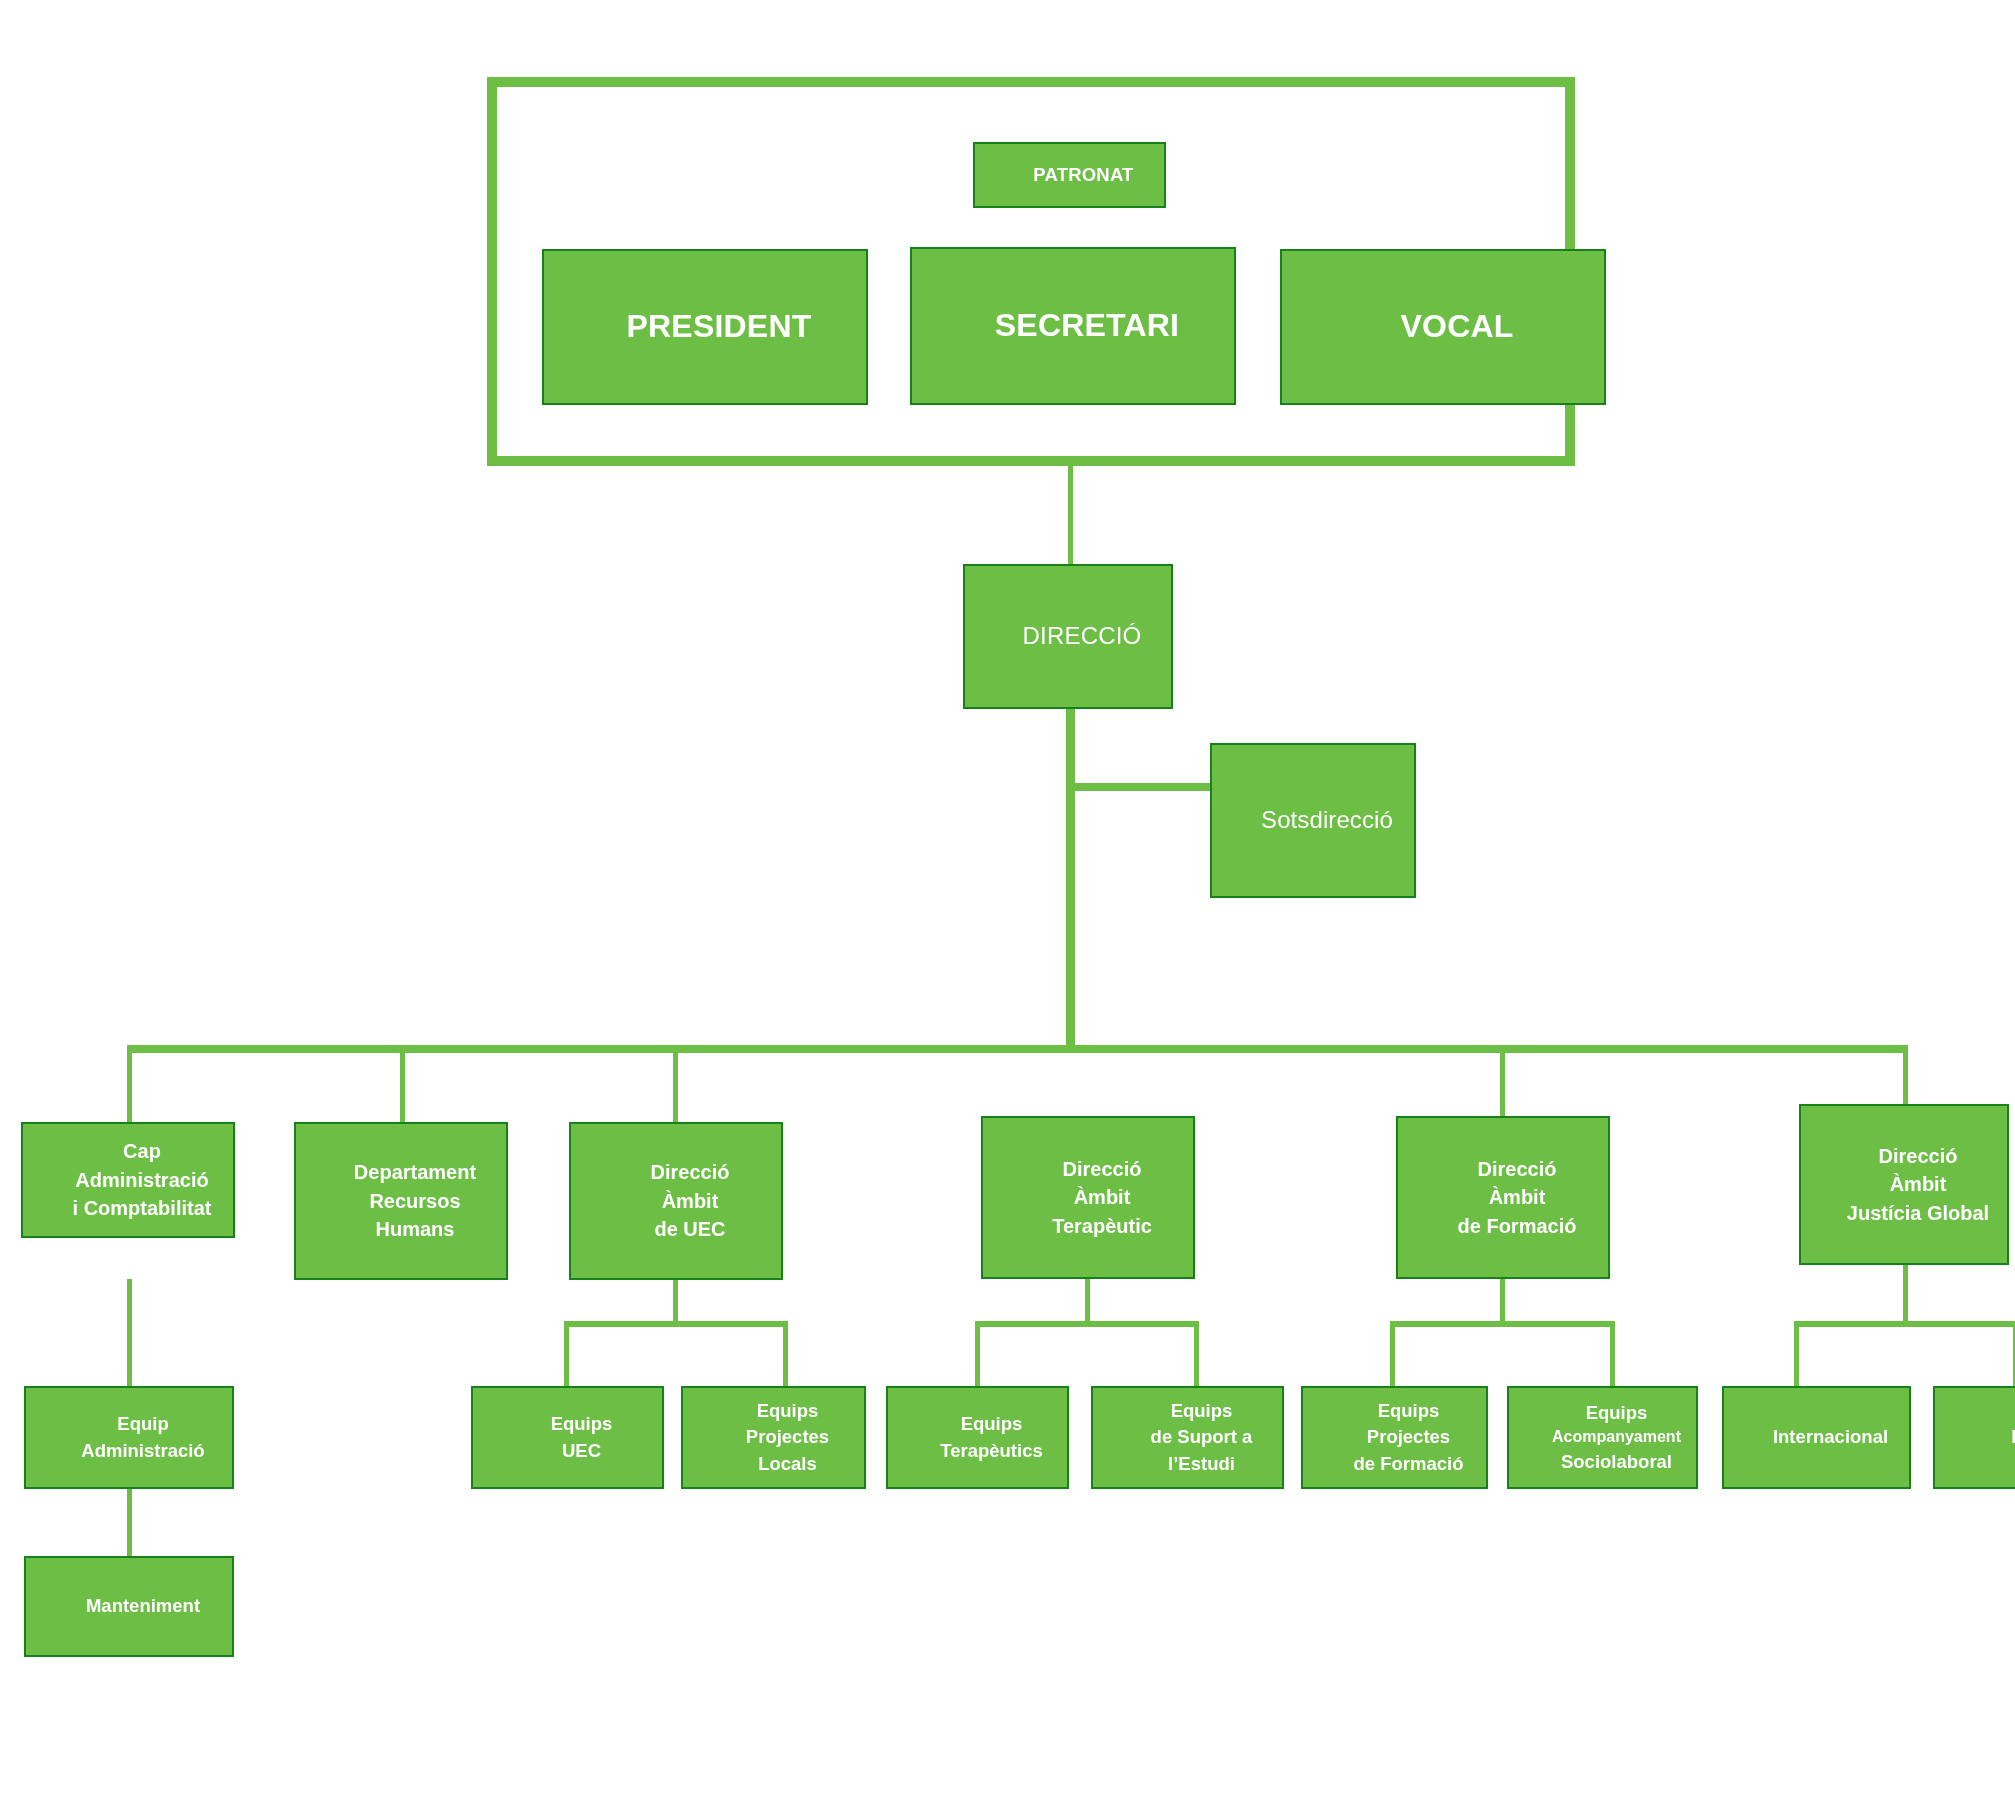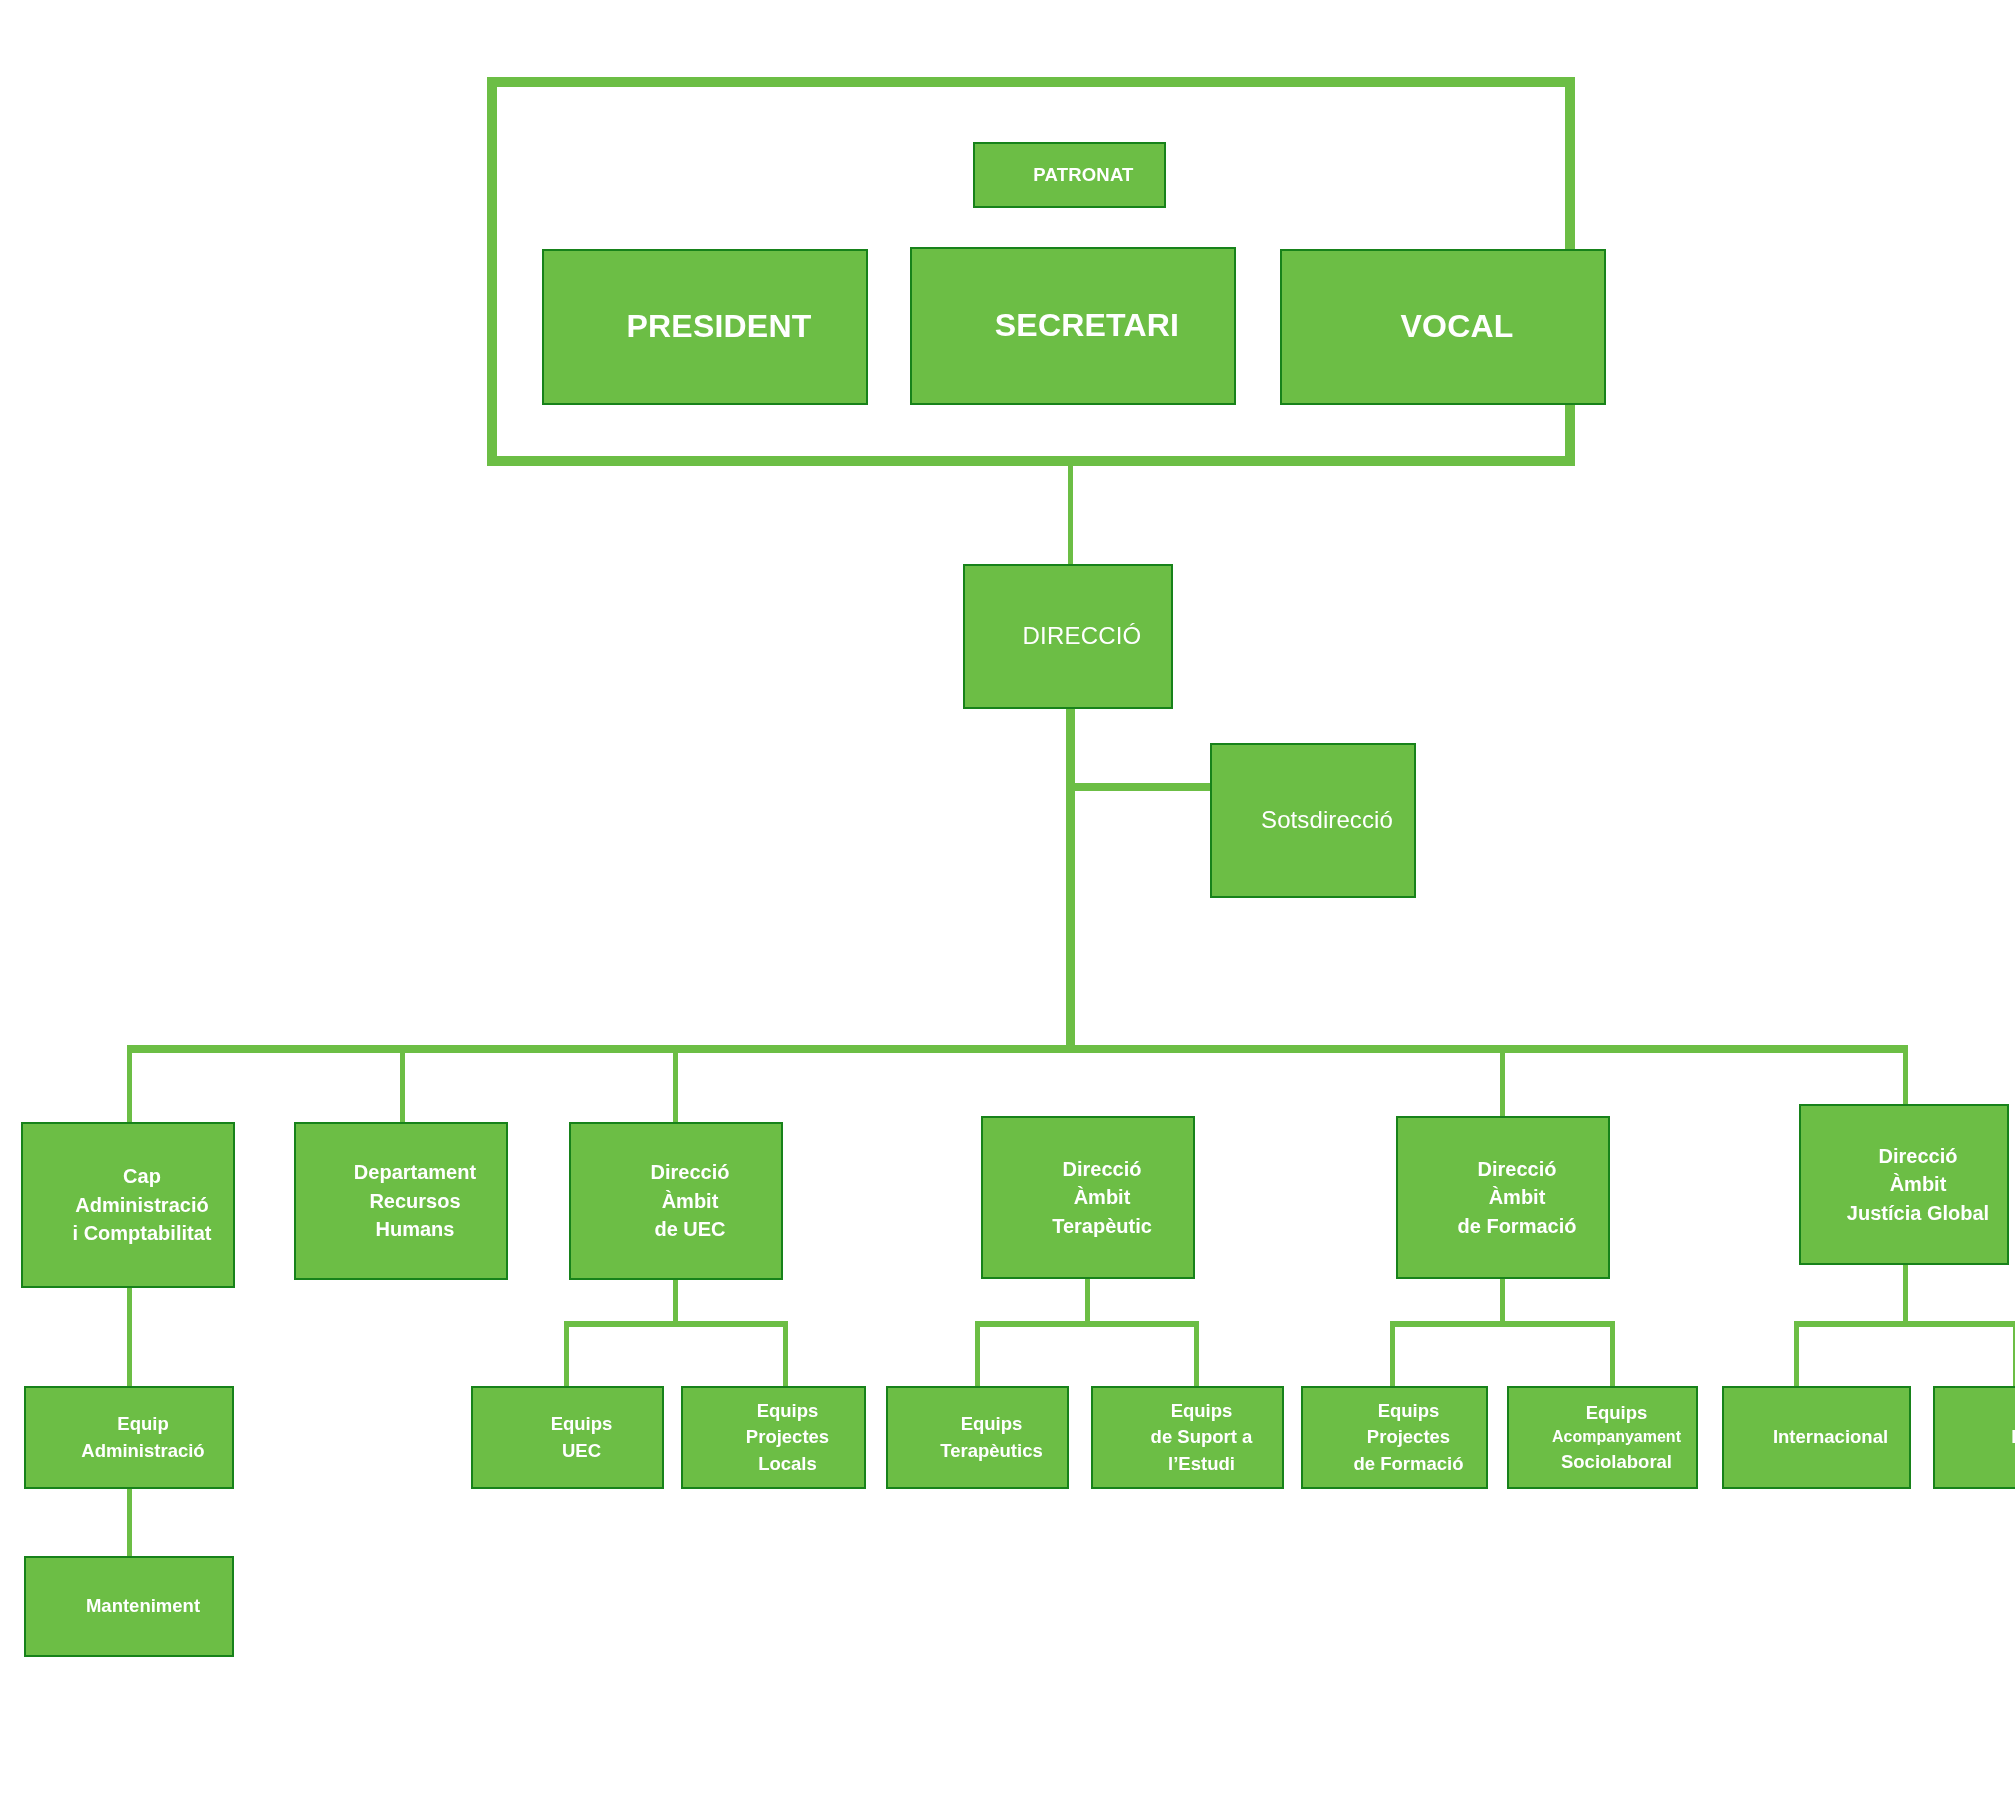--- a/index.html
+++ b/index.html
@@ -86,21 +86,21 @@
   </div>
 
   <div class="conn" style="left:127px;top:1045px;width:1781px;height:8px;"></div>
 
   <div class="conn" style="left:127px;top:1045px;width:4.8px;height:81px;"></div>
   <div class="conn" style="left:400px;top:1045px;width:4.8px;height:81px;"></div>
   <div class="conn" style="left:673px;top:1045px;width:5.2px;height:77px;"></div>
   <div class="conn" style="left:1500px;top:1045px;width:5.2px;height:77px;"></div>
   <div class="conn" style="left:1903px;top:1045px;width:4.8px;height:77px;"></div>
 
-  <div class="node t-dept" style="left:21px;top:1122px;width:214px;height:166px;">
+  <div class="node t-dept" style="left:21px;top:1122px;width:214px;height:116px;">
     <span class="ln">Cap</span>
     <span class="ln">Administració</span>
     <span class="ln">i Comptabilitat</span>
   </div>
 
   <div class="node t-dept" style="left:294px;top:1122px;width:214px;height:158px;">
     <span class="ln">Departament</span>
     <span class="ln">Recursos</span>
     <span class="ln">Humans</span>
   </div>

